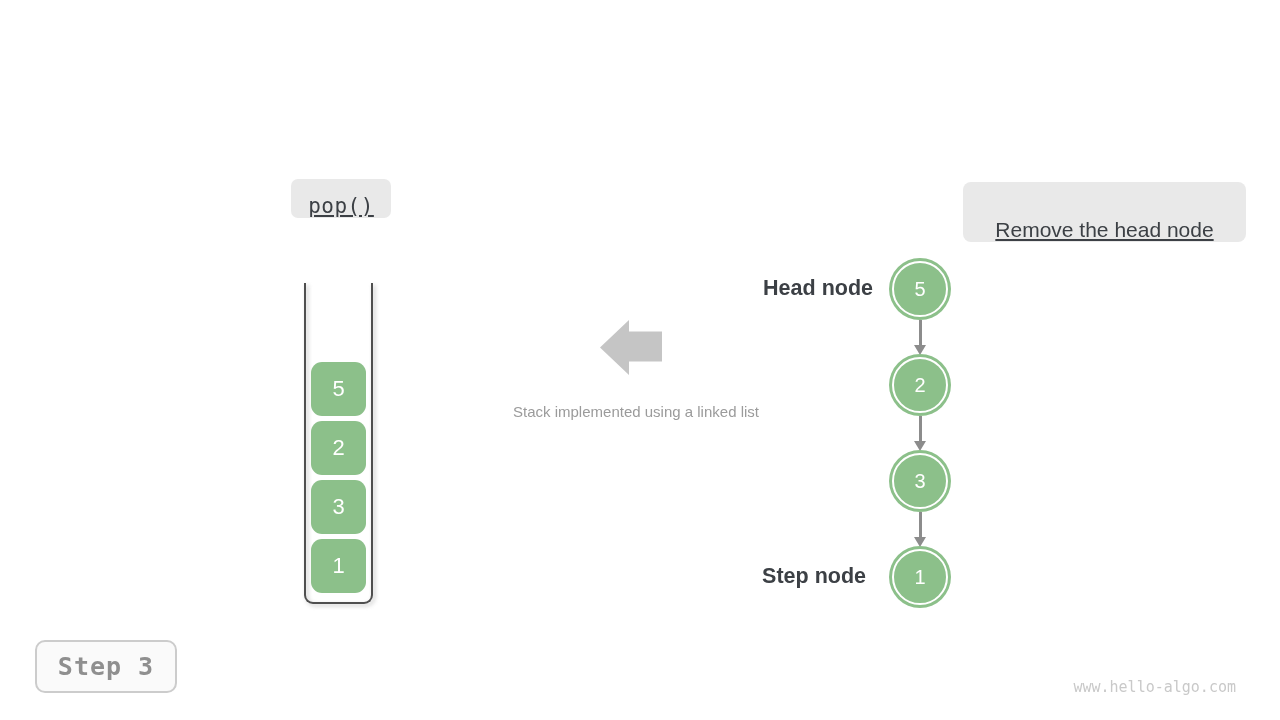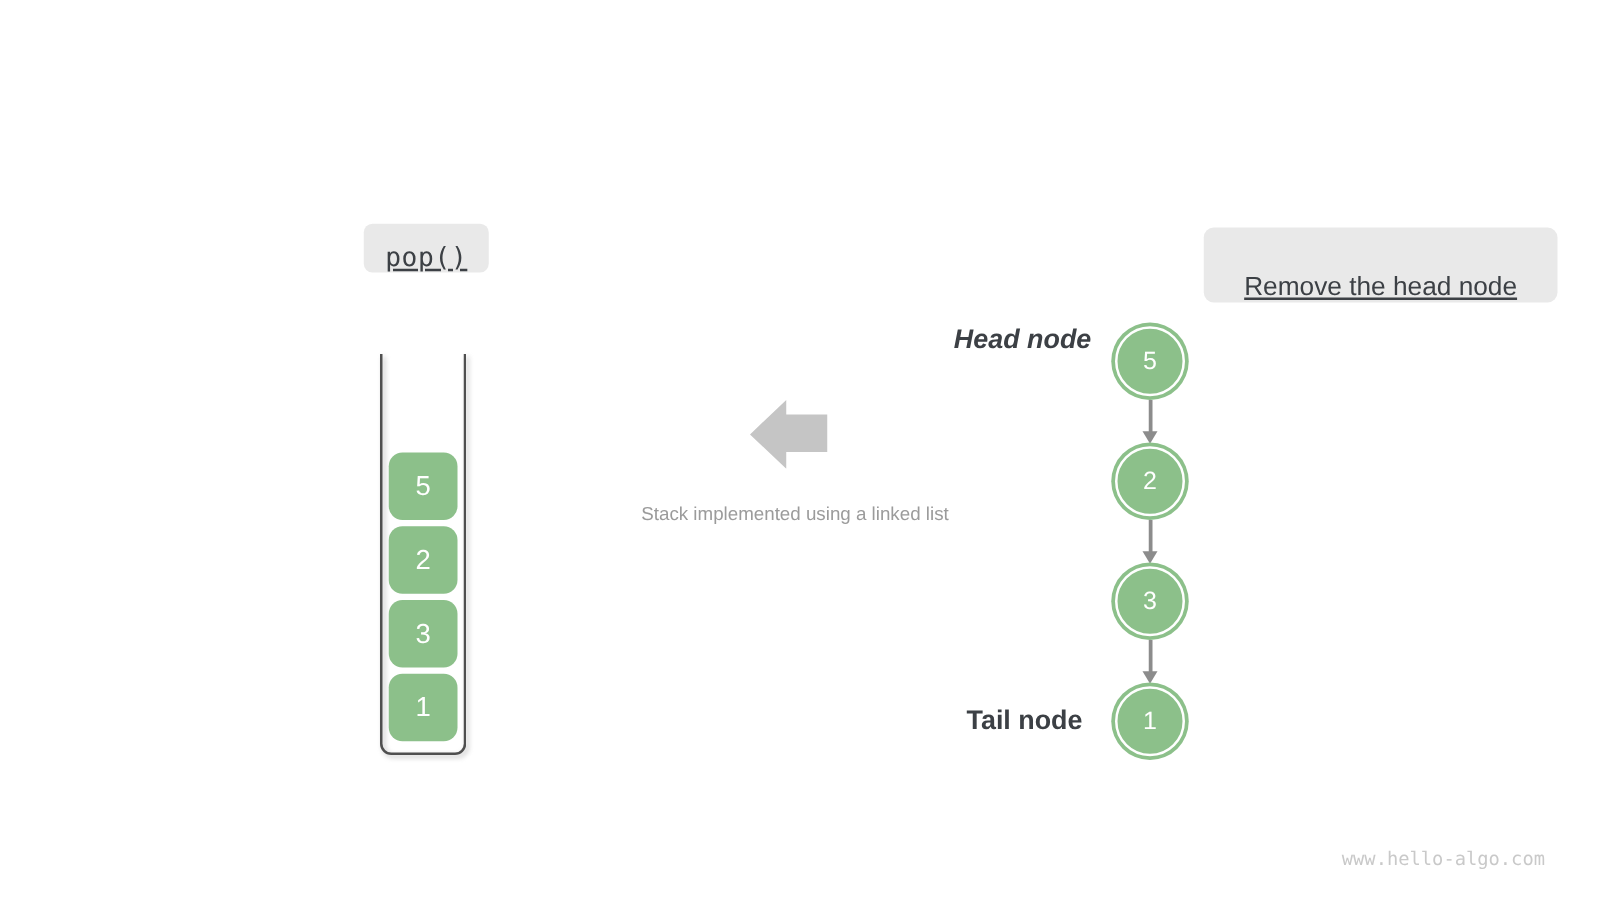--- a/index.html
+++ b/index.html
@@ -70,21 +70,21 @@
   .connector{position:absolute;left:914px;width:12px;height:35px;}
   .connector.c0{top:320px;} .connector.c1{top:416px;} .connector.c2{top:512px;}
   .connector .line{position:absolute;left:4.5px;top:0;width:3px;height:26px;background:var(--connector-gray);}
   .connector .head{position:absolute;left:0;top:25px;width:0;height:0;
     border-left:6px solid transparent;border-right:6px solid transparent;
     border-top:10px solid var(--connector-gray);}
 
   .side-label{
     position:absolute;color:var(--dark-text);font-size:21.5px;font-weight:bold;white-space:nowrap;
   }
-  .head-label{right:407px;top:259px;font-style:italic;}
+  .head-label{right:407px;top:276px;}
   .tail-label{right:414px;top:564px;}
 
   .step-badge{
     position:absolute;left:35px;top:640px;width:142px;height:53px;box-sizing:border-box;
     background:#fafafa;border:2px solid #cccccc;border-radius:10px;
     display:flex;align-items:center;justify-content:center;
     font-family:"DejaVu Sans Mono",monospace;font-weight:bold;font-size:25px;
     color:var(--step-text);letter-spacing:1px;
   }
   .watermark{
@@ -113,35 +113,38 @@
     <div class="stack-item">1</div>
   </div>
 
   <svg class="big-arrow" viewBox="0 0 62 55">
     <polygon points="0,27.5 29,0 29,11.5 62,11.5 62,41.5 29,41.5 29,55" fill="#c5c5c5"></polygon>
   </svg>
 
   <div class="caption">Stack implemented using a linked list</div>
 
   <div class="side-label head-label">Head node</div>
-  <div class="side-label tail-label">Tail node</div>
+  <div class="side-label tail-label">Step node</div>
 
   <div class="ll-node n0">5</div>
   <div class="connector c0">
     <div class="line"></div>
     <div class="head"></div>
   </div>
   <div class="ll-node n1">2</div>
   <div class="connector c1">
     <div class="line"></div>
     <div class="head"></div>
   </div>
   <div class="ll-node n2">3</div>
   <div class="connector c2">
     <div class="line"></div>
     <div class="head"></div>
   </div>
   <div class="ll-node n3">1</div>
 
+  <div class="step-badge">
+    <span>Step 3</span>
+  </div>
 
   <div class="watermark">www.hello-algo.com</div>
 
 </div>
 
 </body></html>

